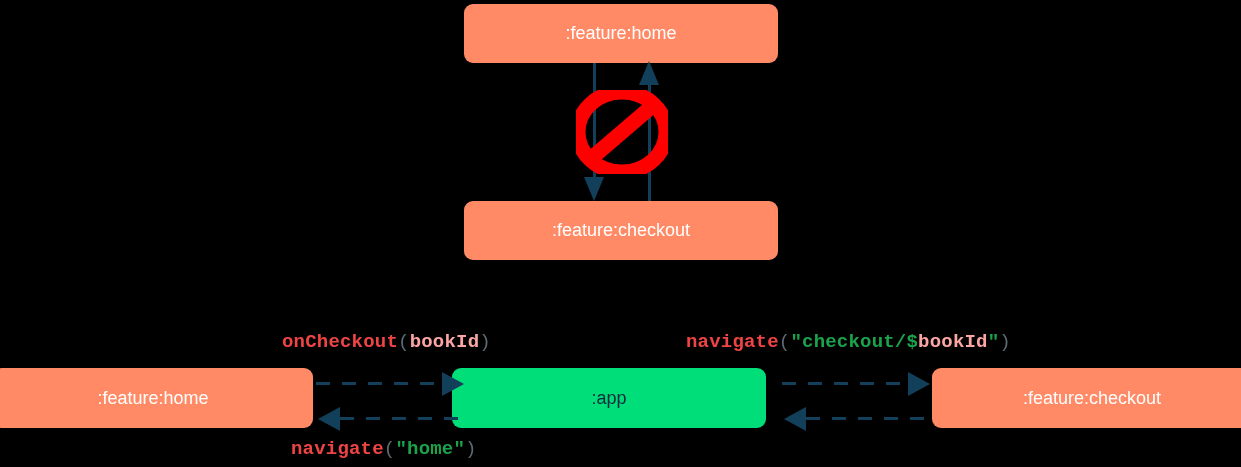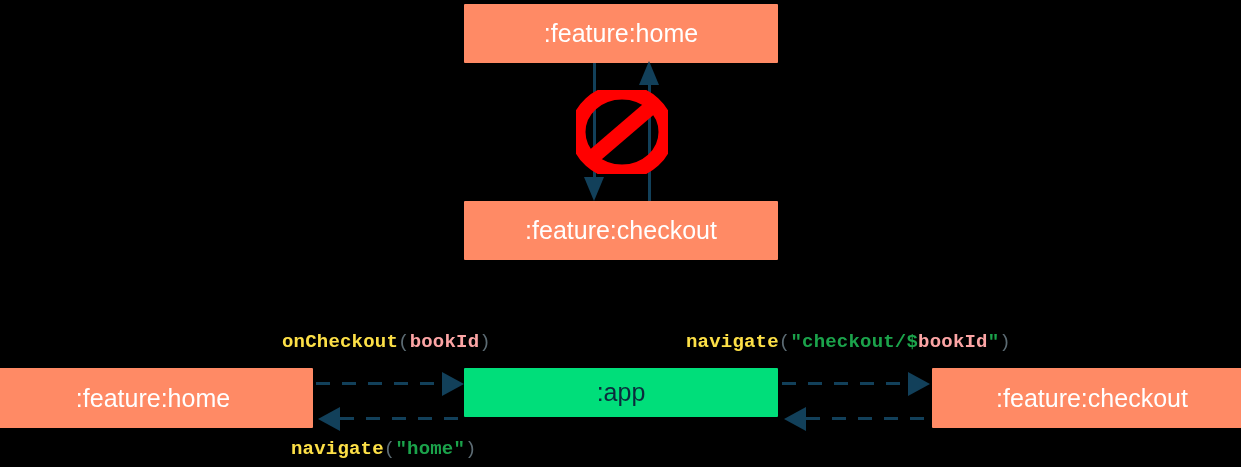--- a/index.html
+++ b/index.html
@@ -15,24 +15,24 @@
     width: 1241px;
     height: 467px;
     background: #000000;
     overflow: hidden;
   }
   .node {
     position: absolute;
     display: flex;
     align-items: center;
     justify-content: center;
-    border-radius: 1px;
+    border-radius: 9px;
     box-sizing: border-box;
     font-family: "Liberation Sans", sans-serif;
-    font-size: 25px;
+    font-size: 18px;
     letter-spacing: 0px;
     white-space: nowrap;
   }
   .node-salmon {
     background: #FF8A65;
     color: #FFFFFF;
   }
   .node-green {
     background: #00DE7A;
     color: #0B2B3C;
@@ -71,21 +71,21 @@
   #no-entry {
     position: absolute;
     left: 576px;
     top: 90px;
     width: 92px;
     height: 84px;
   }
 
   
   #node-home-bot     { left: -7px;  top: 368px; width: 320px; height: 60px; }
-  #node-app          { left: 464px; top: 368px; width: 314px; height: 49px; }
+  #node-app          { left: 452px; top: 368px; width: 314px; height: 60px; }
   #node-checkout-bot { left: 932px; top: 368px; width: 320px; height: 60px; }
 
   .dashed-edge {
     position: absolute;
     height: 3px;
     background-image: linear-gradient(to right, #12405A 0 14px, transparent 14px 26px);
     background-size: 26px 3px;
     background-repeat: repeat-x;
   }
   #edge-tl { left: 316px; top: 382px; width: 126px; }
@@ -117,21 +117,21 @@
     font-family: "Liberation Mono", "DejaVu Sans Mono", monospace;
     font-size: 19px;
     white-space: nowrap;
     letter-spacing: 0.2px;
   }
   #label-oncheckout    { left: 282px; top: 331px; }
   #label-navigate-co   { left: 686px; top: 331px; }
   #label-navigate-home { left: 291px; top: 438px; }
   #label-onpaycancel   { left: 740px; top: 438px; }
 
-  .tk-fn     { color: #fde047; font-weight: bold; }
+  .tk-fn     { color: #ef4444; font-weight: bold; }
   .tk-paren  { color: #5C6B73; font-weight: normal; }
   .tk-str    { color: #1BA34B; font-weight: bold; }
   .tk-var    { color: #fca5a5; font-weight: bold; }
 </style>
 </head>
 <body>
 
 <div id="canvas">
 
   <div class="node node-salmon" id="node-home-top">

